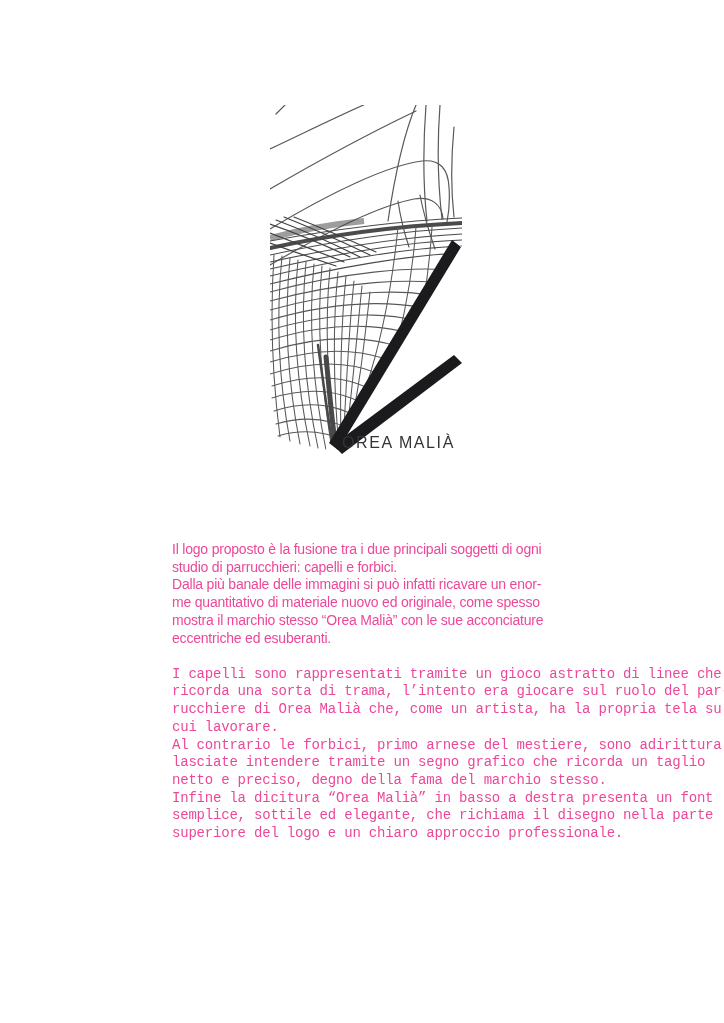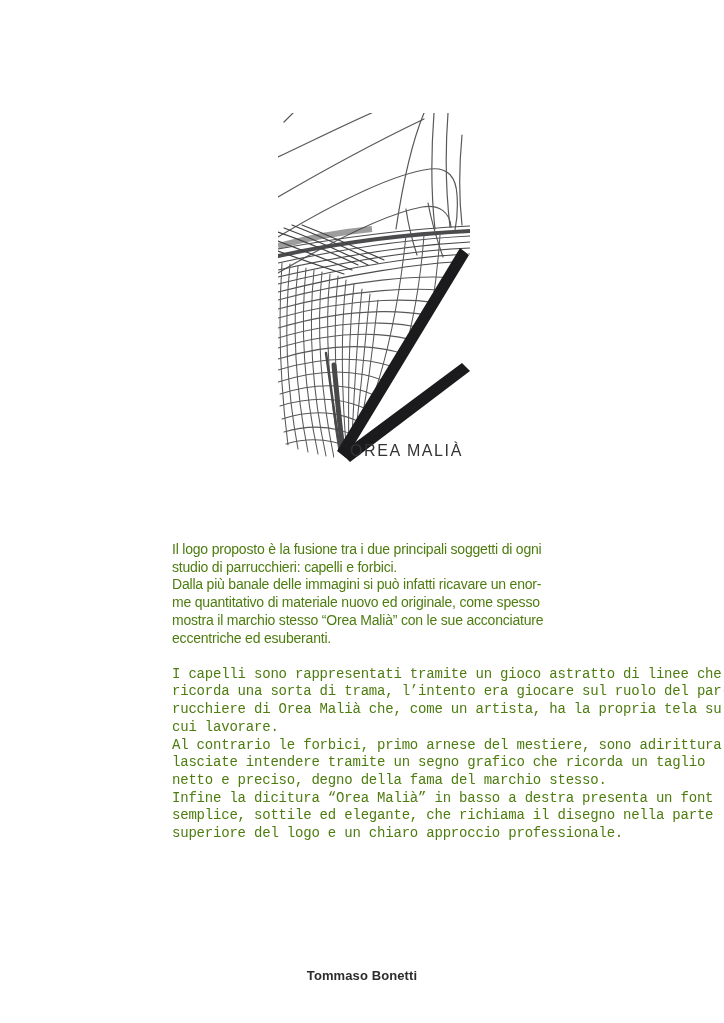--- a/index.html
+++ b/index.html
@@ -8,21 +8,21 @@
     background: #ffffff;
     font-family: "Liberation Sans", sans-serif;
     position: relative;
     overflow: hidden;
   }
   .page { position: absolute; inset: 0; background: #ffffff; }
 
   
   .logo {
     position: absolute; left: 270px; top: 105px;
-    width: 192px; height: 352px; margin: 8px;
+    width: 192px; height: 352px; margin: 0;
   }
   .logo svg { display: block; width: 192px; height: 352px; }
   .wordmark {
     position: absolute; left: 72px; top: 329px;
     font-size: 16px; letter-spacing: 1.6px;
     color: #343436; white-space: nowrap;
   }
 
   
   .thin   { stroke: #59595b; stroke-width: 1.2; fill: none; stroke-linecap: round; }
@@ -32,21 +32,21 @@
   .weave  { stroke: #414143; stroke-width: 1.2; fill: none; stroke-linecap: round; }
   .blob   { stroke: #3c3c3e; stroke-width: 6; fill: none; opacity: 0.5; }
   .bundle { stroke: #48484a; stroke-width: 5; fill: none; stroke-linecap: round; }
   .bundle2{ stroke: #48484a; stroke-width: 2.5; fill: none; stroke-linecap: round; }
   .mask   { fill: #ffffff; stroke: none; }
   .scissor{ fill: #1b1b1d; stroke: none; }
 
   
   .body-text {
     position: absolute; left: 172px; top: 541px; width: 470px;
-    color: #4d7c0f; font-size: 14px; line-height: 17.7px;
+    color: #ec4899; font-size: 14px; line-height: 17.7px;
     letter-spacing: -0.2px;
   }
   .body-text p { margin: 0; white-space: pre; }
   .body-text p + p { margin-top: 18.5px; font-family: Liberation Mono, monospace; }
 
   
   .footer {
     position: absolute; left: 0; right: 0; top: 968px;
     text-align: center; font-weight: bold; font-size: 13px;
     color: #2c2c2e; letter-spacing: 0.1px;
@@ -146,15 +146,14 @@
 rucchiere di Orea Malià che, come un artista, ha la propria tela su
 cui lavorare.
 Al contrario le forbici, primo arnese del mestiere, sono adirittura
 lasciate intendere tramite un segno grafico che ricorda un taglio
 netto e preciso, degno della fama del marchio stesso.
 Infine la dicitura “Orea Malià” in basso a destra presenta un font
 semplice, sottile ed elegante, che richiama il disegno nella parte
 superiore del logo e un chiaro approccio professionale.</p>
   </div>
 
-  <div class="footer">Tommaso Bonetti</div>
 
 </div>
 
 </body></html>

